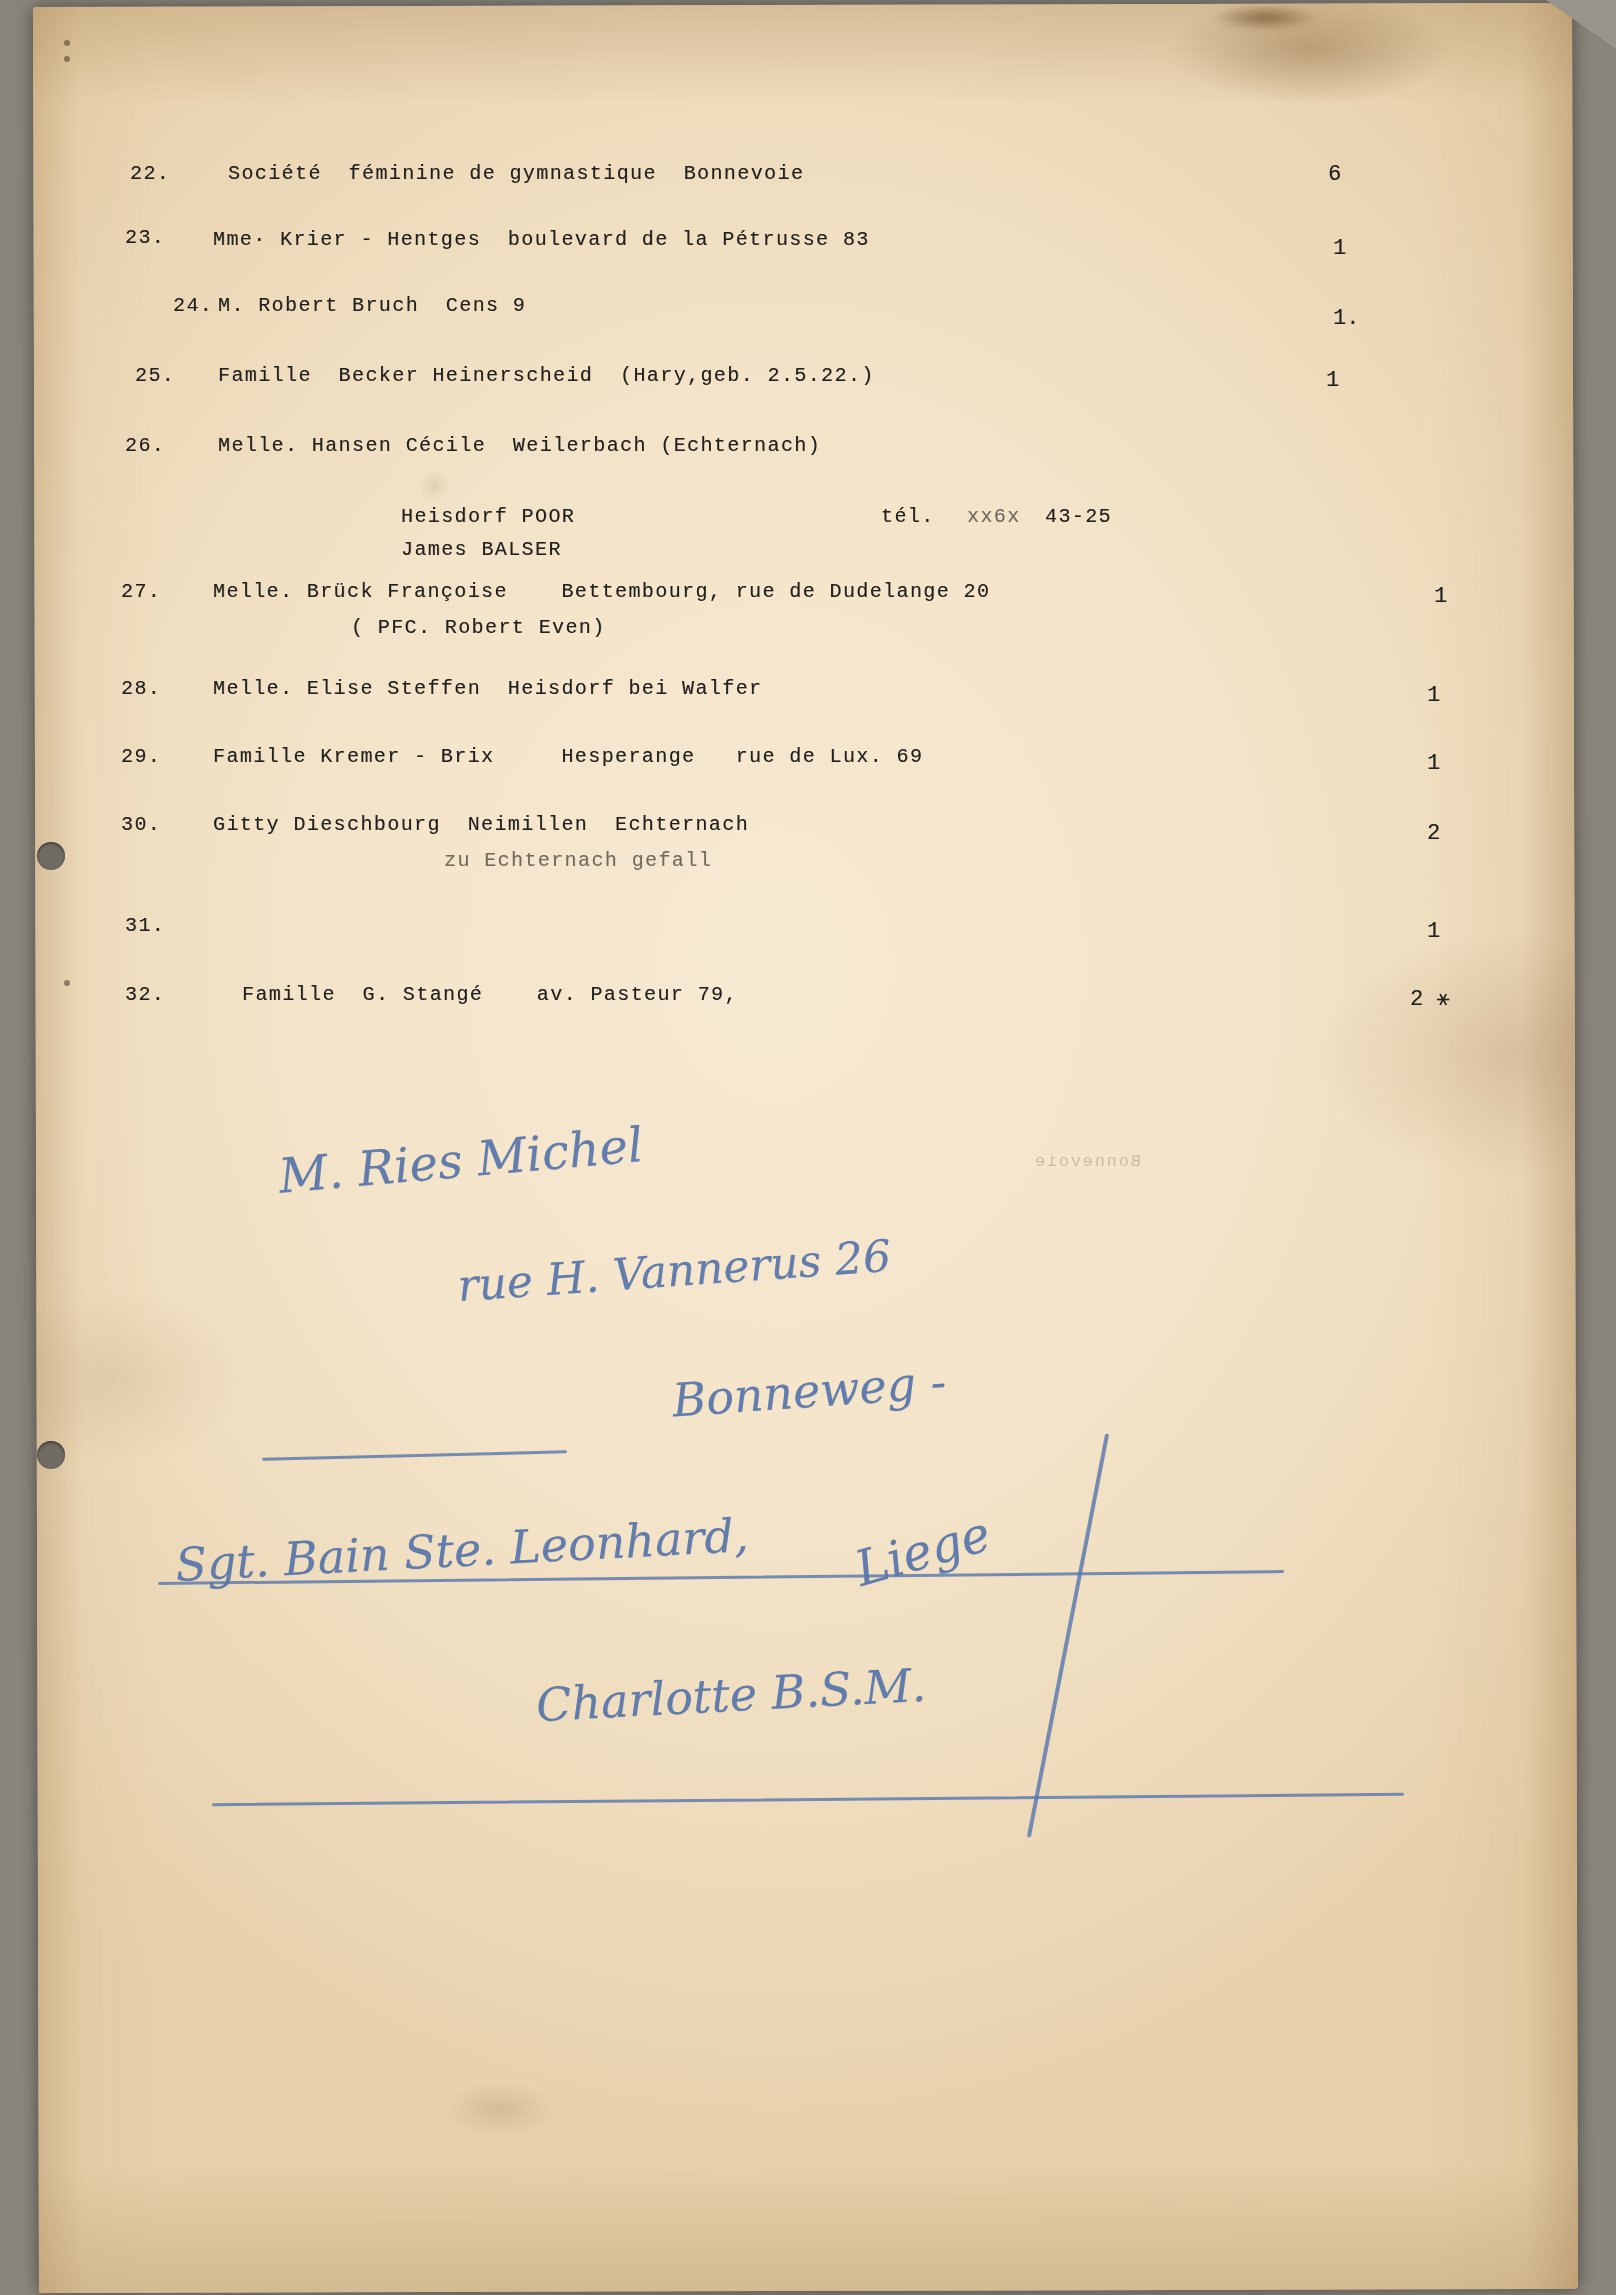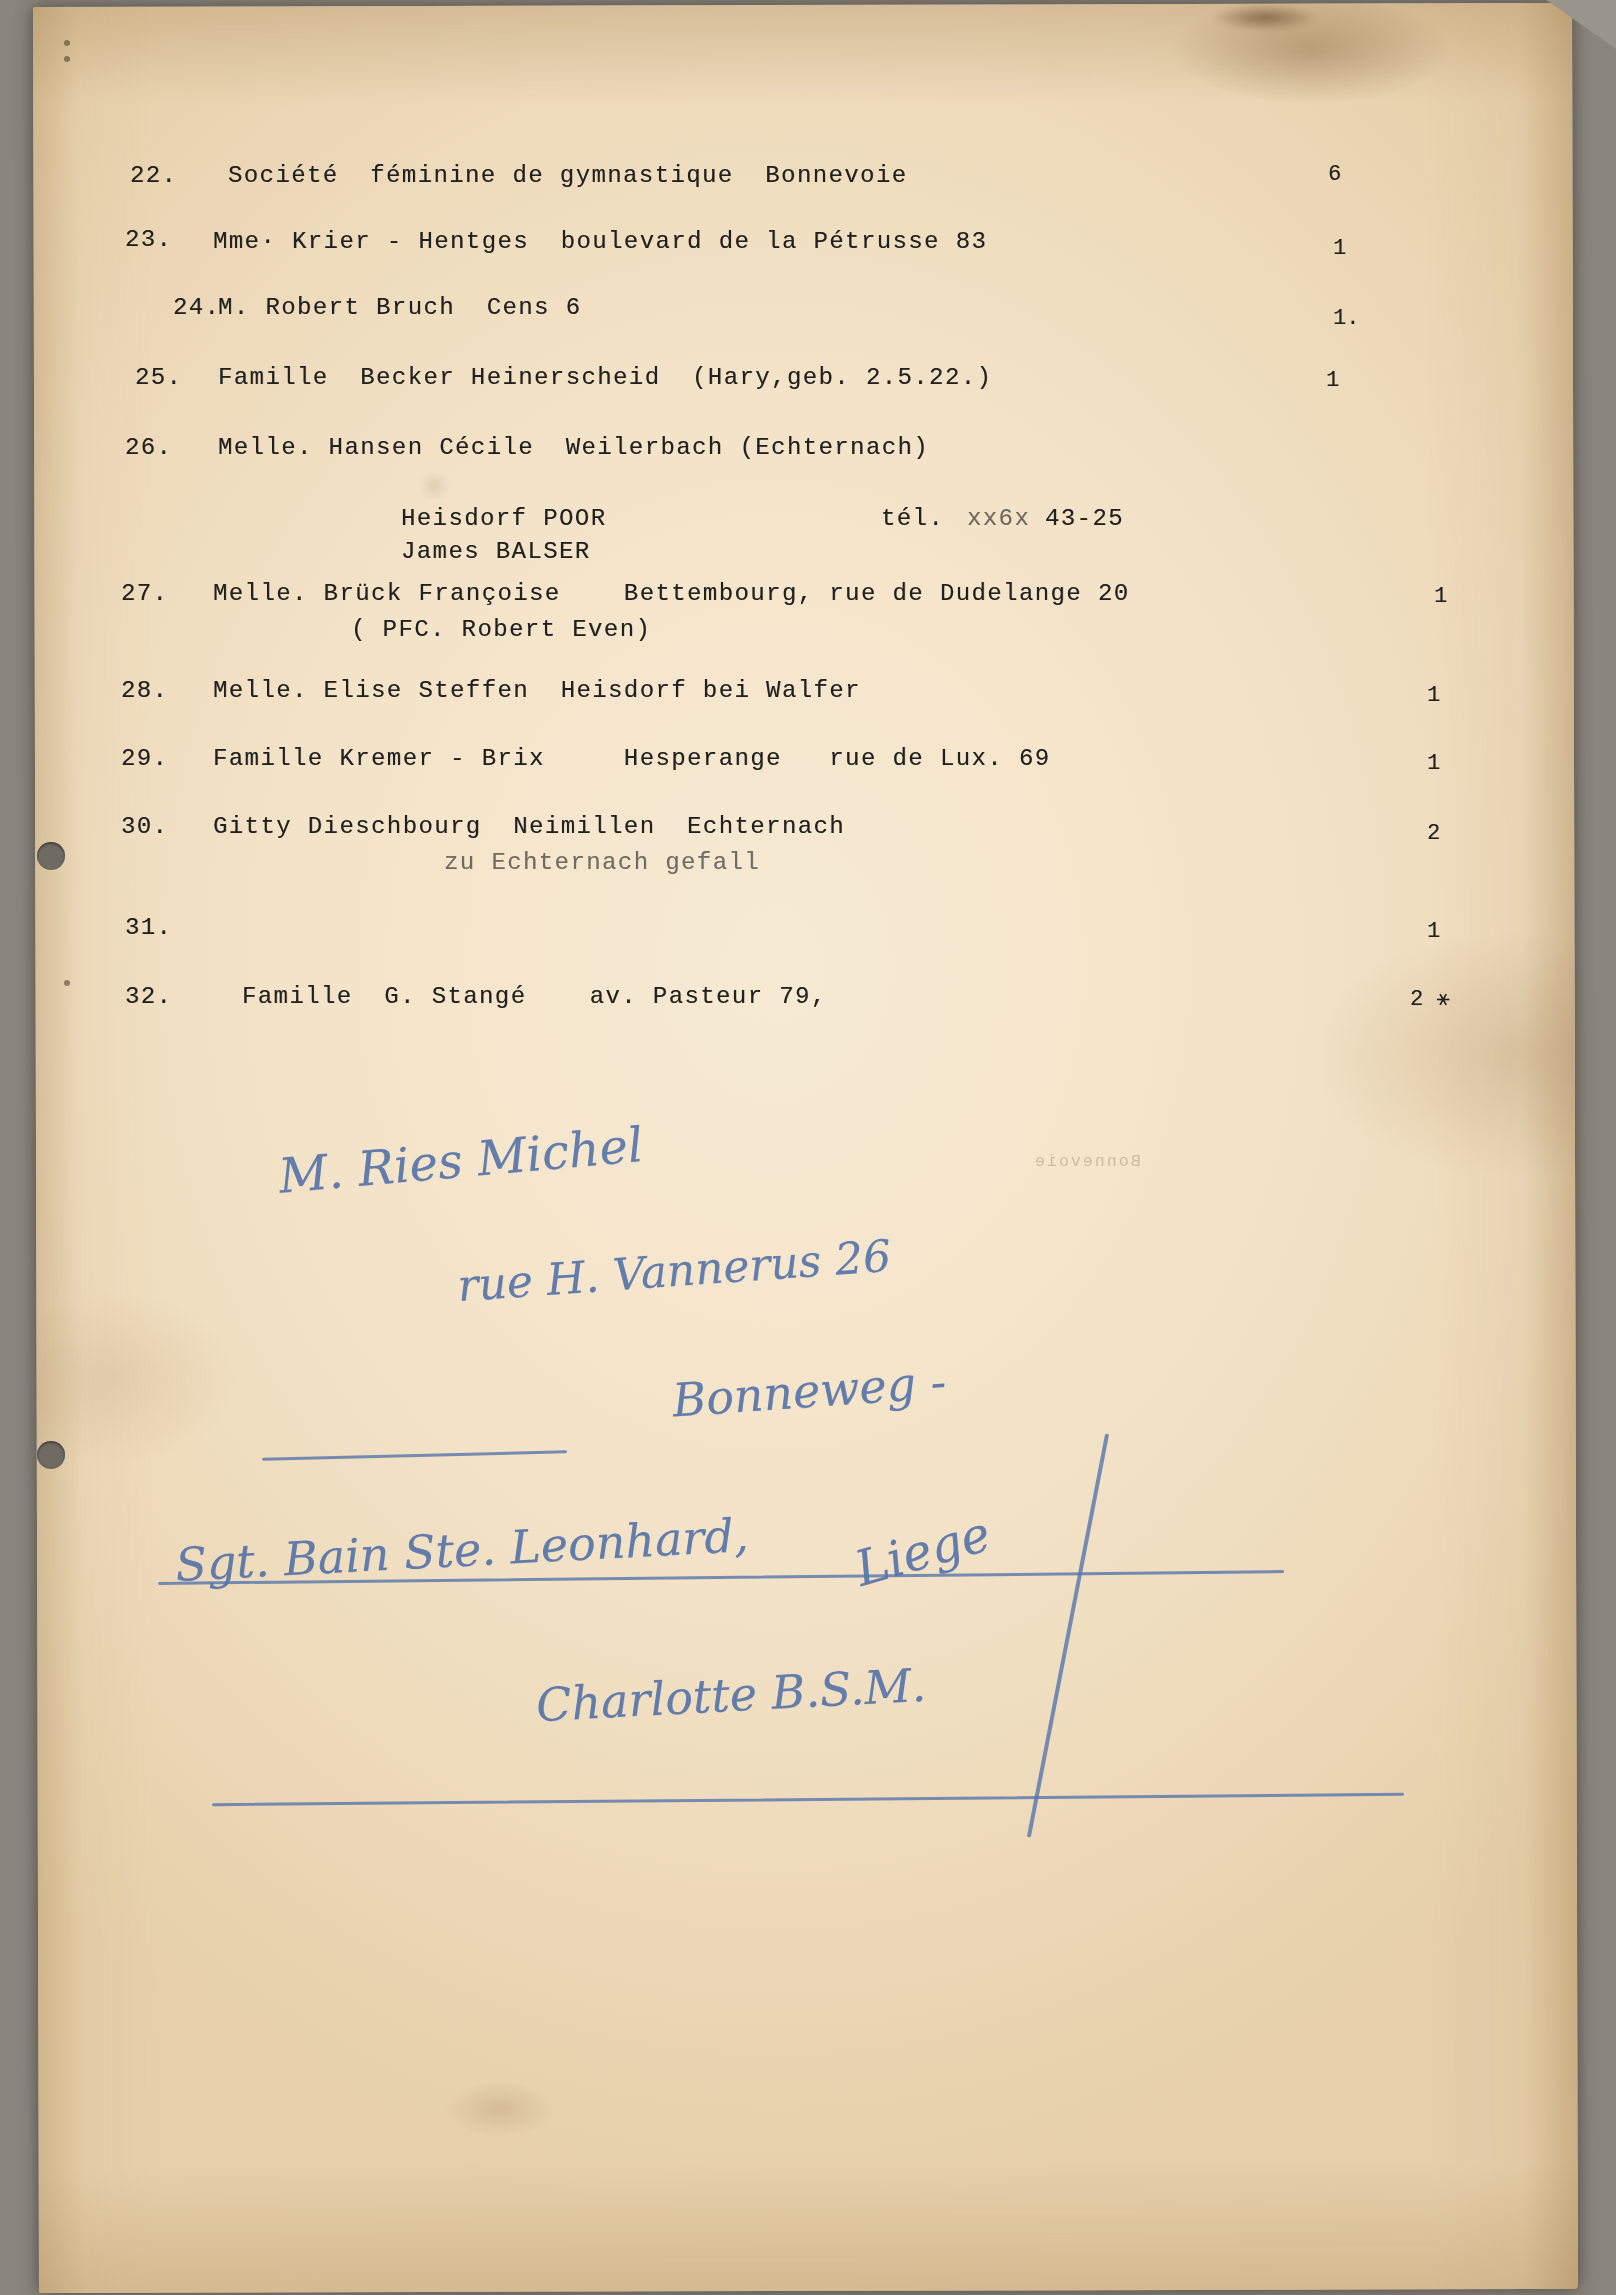--- a/index.html
+++ b/index.html
@@ -108,21 +108,21 @@
     left: 0;
     top: 0;
     width: 100%;
     height: 100%;
   }
   .tline {
     position: absolute;
     white-space: pre;
     color: #20201e;
     font-family: "Liberation Mono", "DejaVu Sans Mono", monospace;
-    font-size: 24px;
+    font-size: 20px;
     letter-spacing: 1.4px;
     text-shadow: 0.4px 0.3px 0 rgba(40,35,25,0.35);
   }
   .tline.bold { font-weight: normal; }
   .qty {
     position: absolute;
     color: #20201e;
     font-family: "Liberation Mono", "DejaVu Sans Mono", monospace;
     font-size: 22px;
     text-shadow: 0.4px 0.3px 0 rgba(40,35,25,0.35);
@@ -183,21 +183,21 @@
 
     <div class="tline" style="left:130px; top:162px;">22.</div>
     <div class="tline" style="left:228px; top:162px;">Société  féminine de gymnastique  Bonnevoie</div>
     <div class="qty" style="left:1328px; top:162px;">6</div>
 
     <div class="tline" style="left:125px; top:226px;">23.</div>
     <div class="tline" style="left:213px; top:228px;">Mme· Krier - Hentges  boulevard de la Pétrusse 83</div>
     <div class="qty" style="left:1333px; top:236px;">1</div>
 
     <div class="tline" style="left:125px; top:294px;margin-left:48px;">24.</div>
-    <div class="tline" style="left:218px; top:294px;">M. Robert Bruch  Cens 6</div>
+    <div class="tline" style="left:218px; top:294px;">M. Robert Bruch  Cens 9</div>
     <div class="qty" style="left:1333px; top:306px;">1.</div>
 
     <div class="tline" style="left:135px; top:364px;">25.</div>
     <div class="tline" style="left:218px; top:364px;">Famille  Becker Heinerscheid  (Hary,geb. 2.5.22.)</div>
     <div class="qty" style="left:1326px; top:368px;">1</div>
 
     <div class="tline" style="left:125px; top:434px;">26.</div>
     <div class="tline" style="left:218px; top:434px;">Melle. Hansen Cécile  Weilerbach (Echternach)</div>
 
     <div class="tline" style="left:401px; top:505px;">Heisdorf POOR</div>

